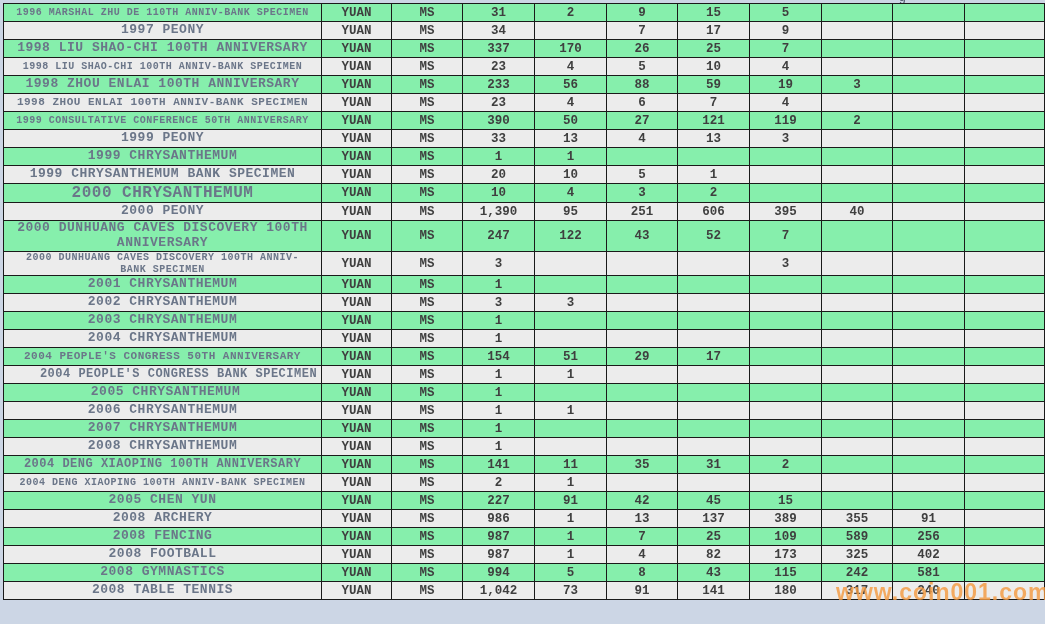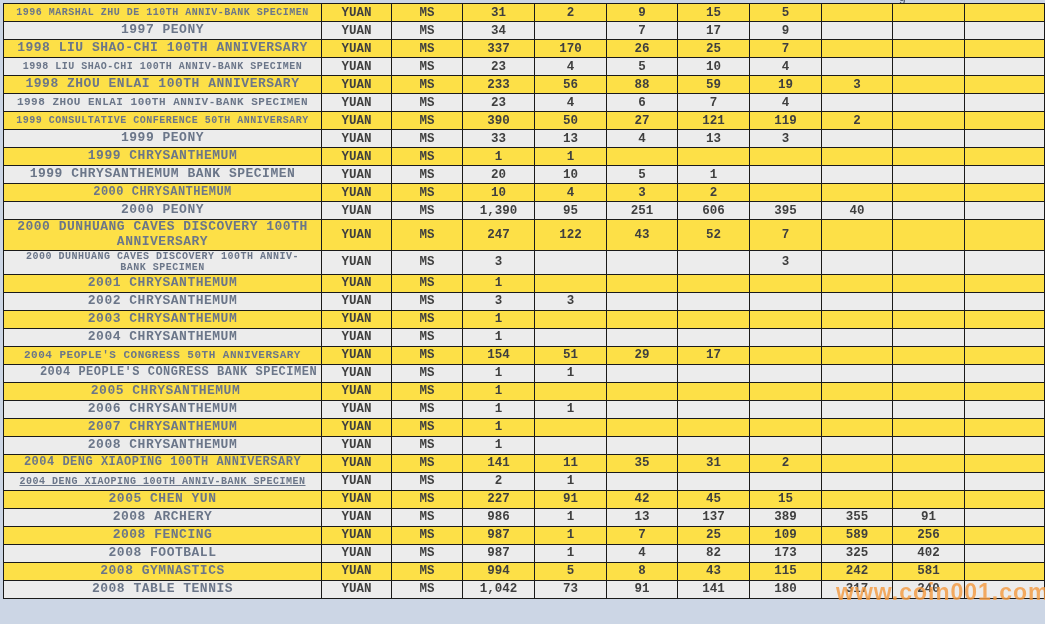--- a/index.html
+++ b/index.html
@@ -1,18 +1,18 @@
 <!DOCTYPE html>
 <html><head>
 <meta charset="utf-8">
 <style>
   html,body{margin:0;padding:0;}
   body{font-family:"Liberation Mono","DejaVu Sans Mono",monospace;}
   #screen{position:relative;width:1045px;height:624px;background:#ccd6e5;overflow:hidden;}
-  table.pop{position:absolute;left:3px;top:3px;width:1042px;border-collapse:collapse;table-layout:fixed;background:#fde047;}
+  table.pop{position:absolute;left:3px;top:3px;width:1042px;border-collapse:collapse;table-layout:fixed;background:#86efac;}
   table.pop td{border:1px solid #1a1a1a;height:17px;padding:0 2px;text-align:center;vertical-align:middle;
     font-family:"Liberation Mono","DejaVu Sans Mono",monospace;font-weight:bold;font-size:12.5px;
     color:#3f3f3f;overflow:hidden;white-space:nowrap;}
   table.pop tr:nth-child(even) td{background:#ececec;}
   table.pop td.desc{color:#6b7689;letter-spacing:.5px;white-space:pre-line;line-height:1.15;}
   #watermark{position:absolute;left:836px;top:579px;font-family:"Liberation Sans","DejaVu Sans",sans-serif;
     font-weight:bold;font-size:23px;letter-spacing:1px;color:#f49b42;opacity:.82;pointer-events:none;}
   #frag{position:absolute;left:899px;top:0;width:14px;height:4px;overflow:hidden;
     font-family:"Liberation Sans",sans-serif;font-size:12px;color:#4a5568;}
   #frag span{display:block;margin-top:-10px;}
@@ -164,21 +164,21 @@
           <td>20</td>
           <td>10</td>
           <td>5</td>
           <td>1</td>
           <td></td>
           <td></td>
           <td></td>
           <td></td>
         </tr>
         <tr>
-          <td class="desc" style="font-size: 12px; margin-top: 40px;">2000 CHRYSANTHEMUM</td>
+          <td class="desc" style="font-size: 16px; margin-top: 40px;">2000 CHRYSANTHEMUM</td>
           <td>YUAN</td>
           <td>MS</td>
           <td>10</td>
           <td>4</td>
           <td>3</td>
           <td>2</td>
           <td></td>
           <td></td>
           <td></td>
           <td></td>
@@ -361,21 +361,21 @@
           <td>141</td>
           <td>11</td>
           <td>35</td>
           <td>31</td>
           <td>2</td>
           <td></td>
           <td></td>
           <td></td>
         </tr>
         <tr>
-          <td class="desc" style="font-size: 10px; text-decoration: underline;">2004 DENG XIAOPING 100TH ANNIV-BANK SPECIMEN</td>
+          <td class="desc" style="font-size: 10px;">2004 DENG XIAOPING 100TH ANNIV-BANK SPECIMEN</td>
           <td>YUAN</td>
           <td>MS</td>
           <td>2</td>
           <td>1</td>
           <td></td>
           <td></td>
           <td></td>
           <td></td>
           <td></td>
           <td></td>

